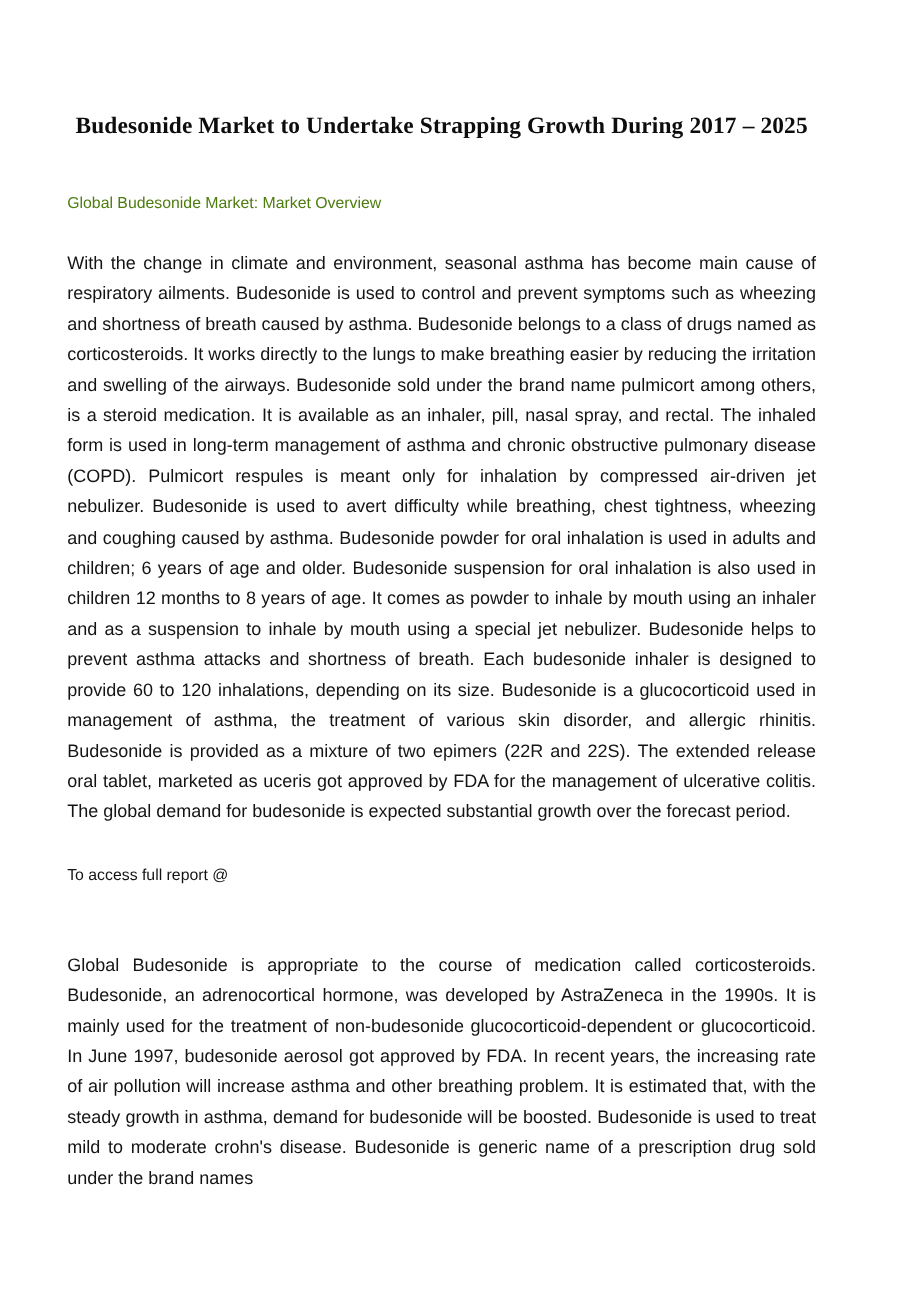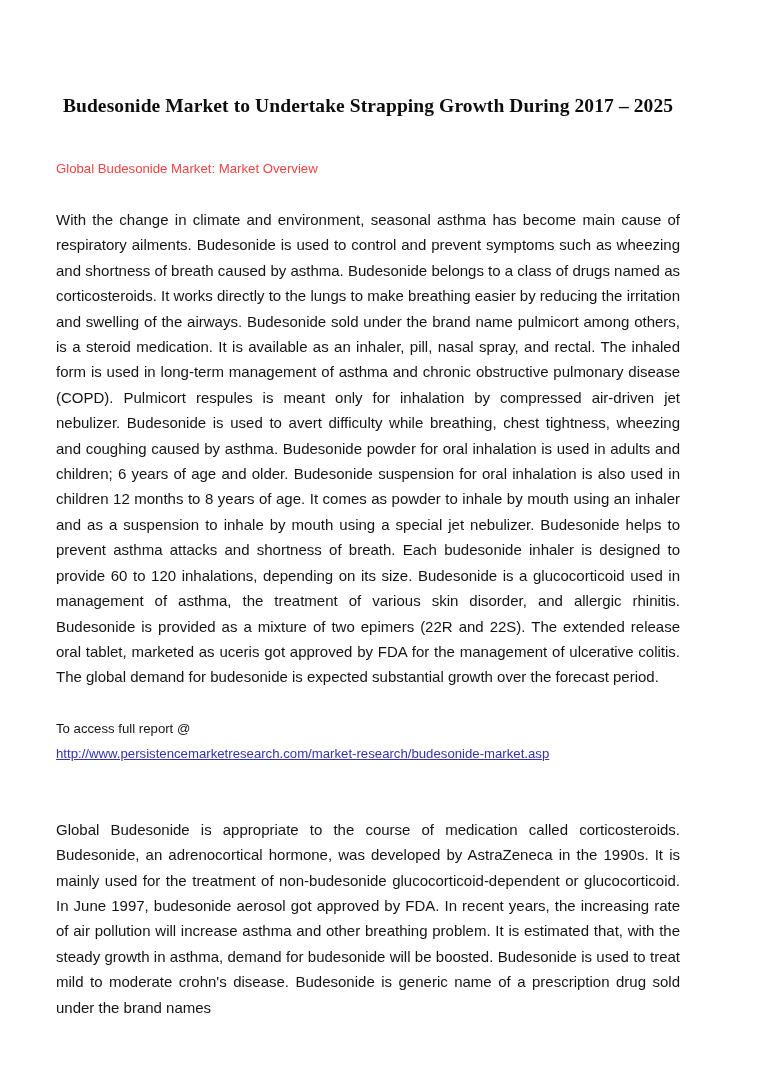--- a/index.html
+++ b/index.html
@@ -38,21 +38,21 @@
     margin: 0;
     padding-top: 93px;
     letter-spacing: 0.1px;
   }
   .section-heading {
     font-family: "Liberation Sans", sans-serif;
     font-size: 13.2px;
     line-height: 25px;
     font-weight: normal;
     text-align: left;
-    color: #ef4444;
+    color: #4d7c0f;
     margin: 0;
   }
   .body-para {
     font-family: "Liberation Sans", sans-serif;
     font-size: 15px;
     line-height: 25.4px;
     text-align: justify;
     text-justify: inter-word;
     color: #141414;
     margin: 0;
@@ -86,23 +86,20 @@
     <p class="section-heading">Global Budesonide Market: Market Overview</p>
 
     <div class="spacer-md"></div>
 
     <p class="body-para">With the change in climate and environment, seasonal asthma has become main cause of respiratory ailments. Budesonide is used to control and prevent symptoms such as wheezing and shortness of breath caused by asthma. Budesonide belongs to a class of drugs named as corticosteroids. It works directly to the lungs to make breathing easier by reducing the irritation and swelling of the airways. Budesonide sold under the brand name pulmicort among others, is a steroid medication. It is available as an inhaler, pill, nasal spray, and rectal. The inhaled form is used in long-term management of asthma and chronic obstructive pulmonary disease (COPD). Pulmicort respules is meant only for inhalation by compressed air-driven jet nebulizer. Budesonide is used to avert difficulty while breathing, chest tightness, wheezing and coughing caused by asthma. Budesonide powder for oral inhalation is used in adults and children; 6 years of age and older. Budesonide suspension for oral inhalation is also used in children 12 months to 8 years of age. It comes as powder to inhale by mouth using an inhaler and as a suspension to inhale by mouth using a special jet nebulizer. Budesonide helps to prevent asthma attacks and shortness of breath. Each budesonide inhaler is designed to provide 60 to 120 inhalations, depending on its size. Budesonide is a glucocorticoid used in management of asthma, the treatment of various skin disorder, and allergic rhinitis. Budesonide is provided as a mixture of two epimers (22R and 22S). The extended release oral tablet, marketed as uceris got approved by FDA for the management of ulcerative colitis. The global demand for budesonide is expected substantial growth over the forecast period.</p>
 
     <div class="spacer-md"></div>
 
     <p class="link-line">To access full report @</p>
 
-    <p class="link-line">
-      <a href="#" class="report-link">http://www.persistencemarketresearch.com/market-research/budesonide-market.asp</a>
-    </p>
 
     <div class="spacer-sm"></div>
 
 
     <div class="spacer-md"></div>
 
     <p class="body-para">Global Budesonide is appropriate to the course of medication called corticosteroids. Budesonide, an adrenocortical hormone, was developed by AstraZeneca in the 1990s. It is mainly used for the treatment of non-budesonide glucocorticoid-dependent or glucocorticoid. In June 1997, budesonide aerosol got approved by FDA. In recent years, the increasing rate of air pollution will increase asthma and other breathing problem. It is estimated that, with the steady growth in asthma, demand for budesonide will be boosted. Budesonide is used to treat mild to moderate crohn's disease. Budesonide is generic name of a prescription drug sold under the brand names</p>
 
   </div>
 </div>

